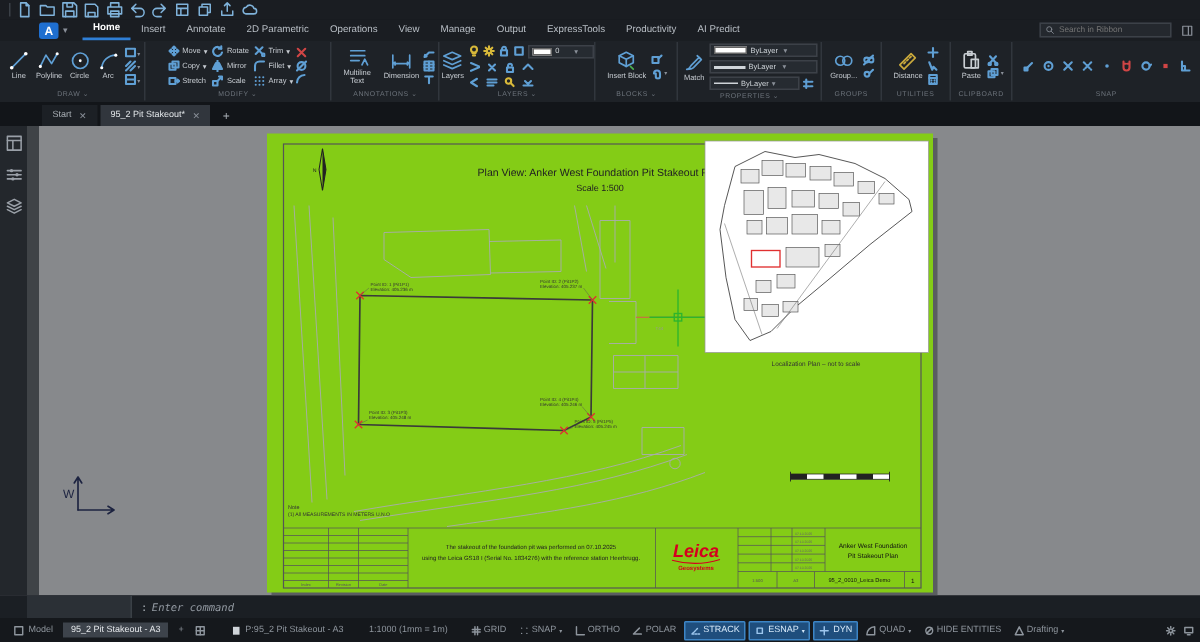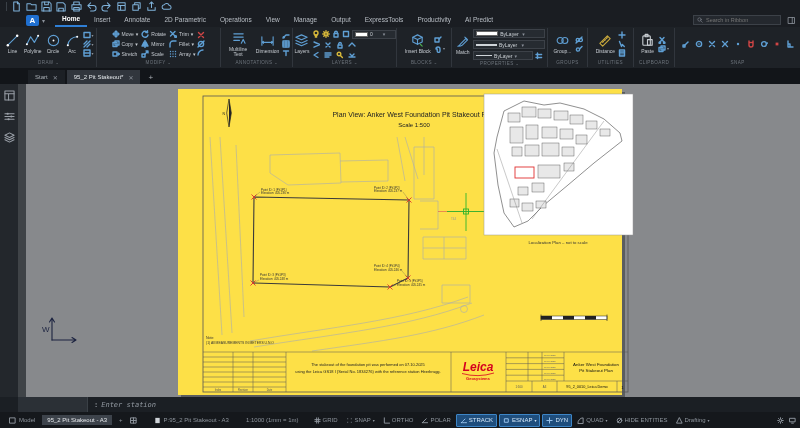--- a/index.html
+++ b/index.html
@@ -56,21 +56,21 @@
   .dtab { height:14px; display:flex; align-items:center; gap:5px; padding:0 7px; font-size:6px; color:#aab0b6; background:#1c2025; margin-right:2px; }
   .dtab.active { background:#31363d; color:#e3e7ea; }
   .dtab .x { color:#8a9099; font-size:6px; }
   .newtab { color:#aab0b6; font-size:8px; padding:0 6px 2px; }
 
   
   #workspace { left:0; top:84px; width:800px; height:313px; background:#87898c; }
   #sidebar { left:0; top:0; width:18px; height:313px; background:#23272c; display:flex; flex-direction:column; align-items:center; gap:10px; padding-top:6px; }
   #sidebar .qi { width:11px; height:11px; color:#9aa0a8; }
   #canvstrip { left:18px; top:0; width:8px; height:313px; background:#3f4347; }
-  #paper { left:178px; top:5px; width:444px; height:306px; background:#fde047; box-shadow:3px 3px 0 #5a5d60;padding-left:14px; }
+  #paper { left:178px; top:5px; width:444px; height:306px; background:#84cc16; box-shadow:3px 3px 0 #5a5d60; }
   #ucs { left:40px; top:226px; width:40px; height:34px; color:#1c2340; }
 
   
   #cmdline { left:0; top:397px; width:800px; height:15px; background:#1b1f24; display:flex; align-items:center; }
   #cmdgrip { width:70px; height:15px; margin-left:18px; background:#2b3036; border-right:1px solid #3a4046; }
   #cmdtext { font-family:"DejaVu Sans Mono", monospace; font-size:7px; color:#949ba3; margin-left:6px; font-style:italic; }
   #cmdtext .pr { font-style:normal; color:#aab0b6; margin-right:3px; }
 
   
   #statusbar { left:0; top:412px; width:800px; height:16px; background:#15181c; display:flex; align-items:center; font-size:6px; color:#8e959d; gap:2px; padding:0 4px; }
@@ -759,21 +759,21 @@
       <text x="352.5" y="299" font-size="2.8" fill="#555" text-anchor="middle">A3</text>
       <text x="395" y="299.3" font-size="3.8" fill="#111" text-anchor="middle">95_2_0010_Leica Demo</text>
       <text x="430.5" y="299.5" font-size="4.2" fill="#111" text-anchor="middle">1</text>
     </svg>
   </div>
 </div>
 
 <div id="cmdline" class="abs">
   <div id="cmdgrip"></div>
   <div id="cmdtext">
-    <span class="pr">:</span><span>Enter station</span>
+    <span class="pr">:</span><span>Enter command</span>
   </div>
 </div>
 
 <div id="statusbar" class="abs">
   <div class="stab">
     <svg class="sticon" viewBox="0 0 8 8">
         <rect class="stk" x="1" y="1" width="6" height="6"></rect>
       </svg>
     <span>Model</span>
   </div>

